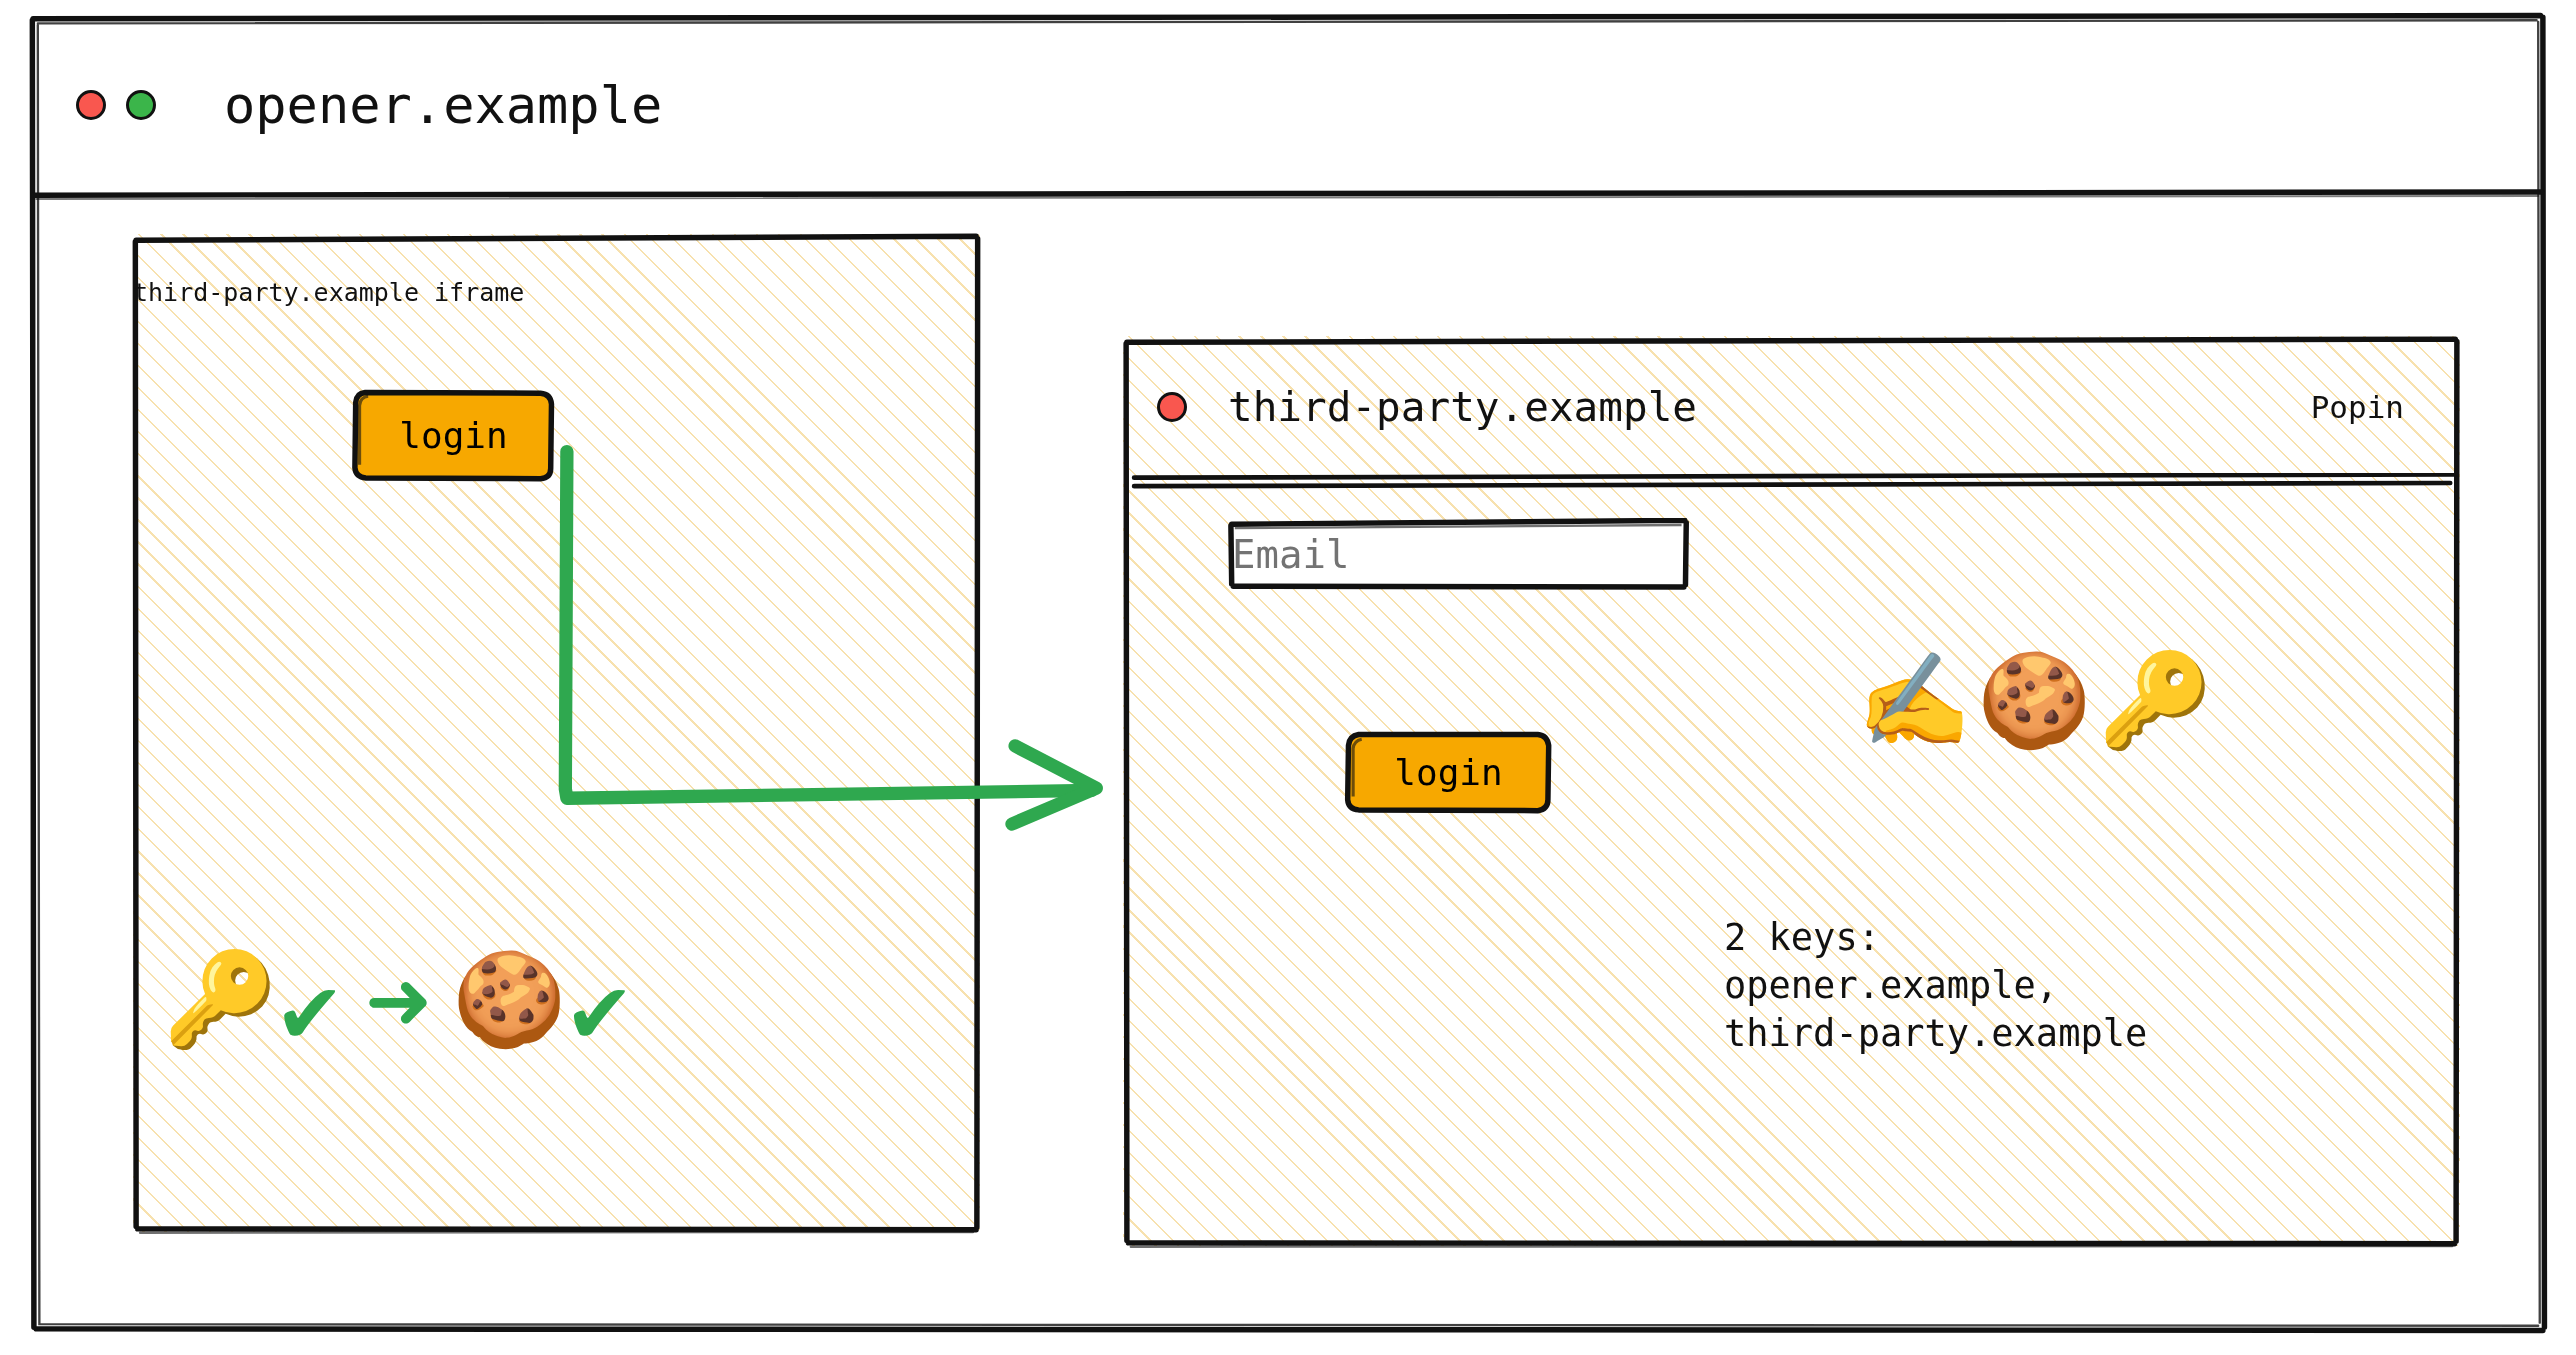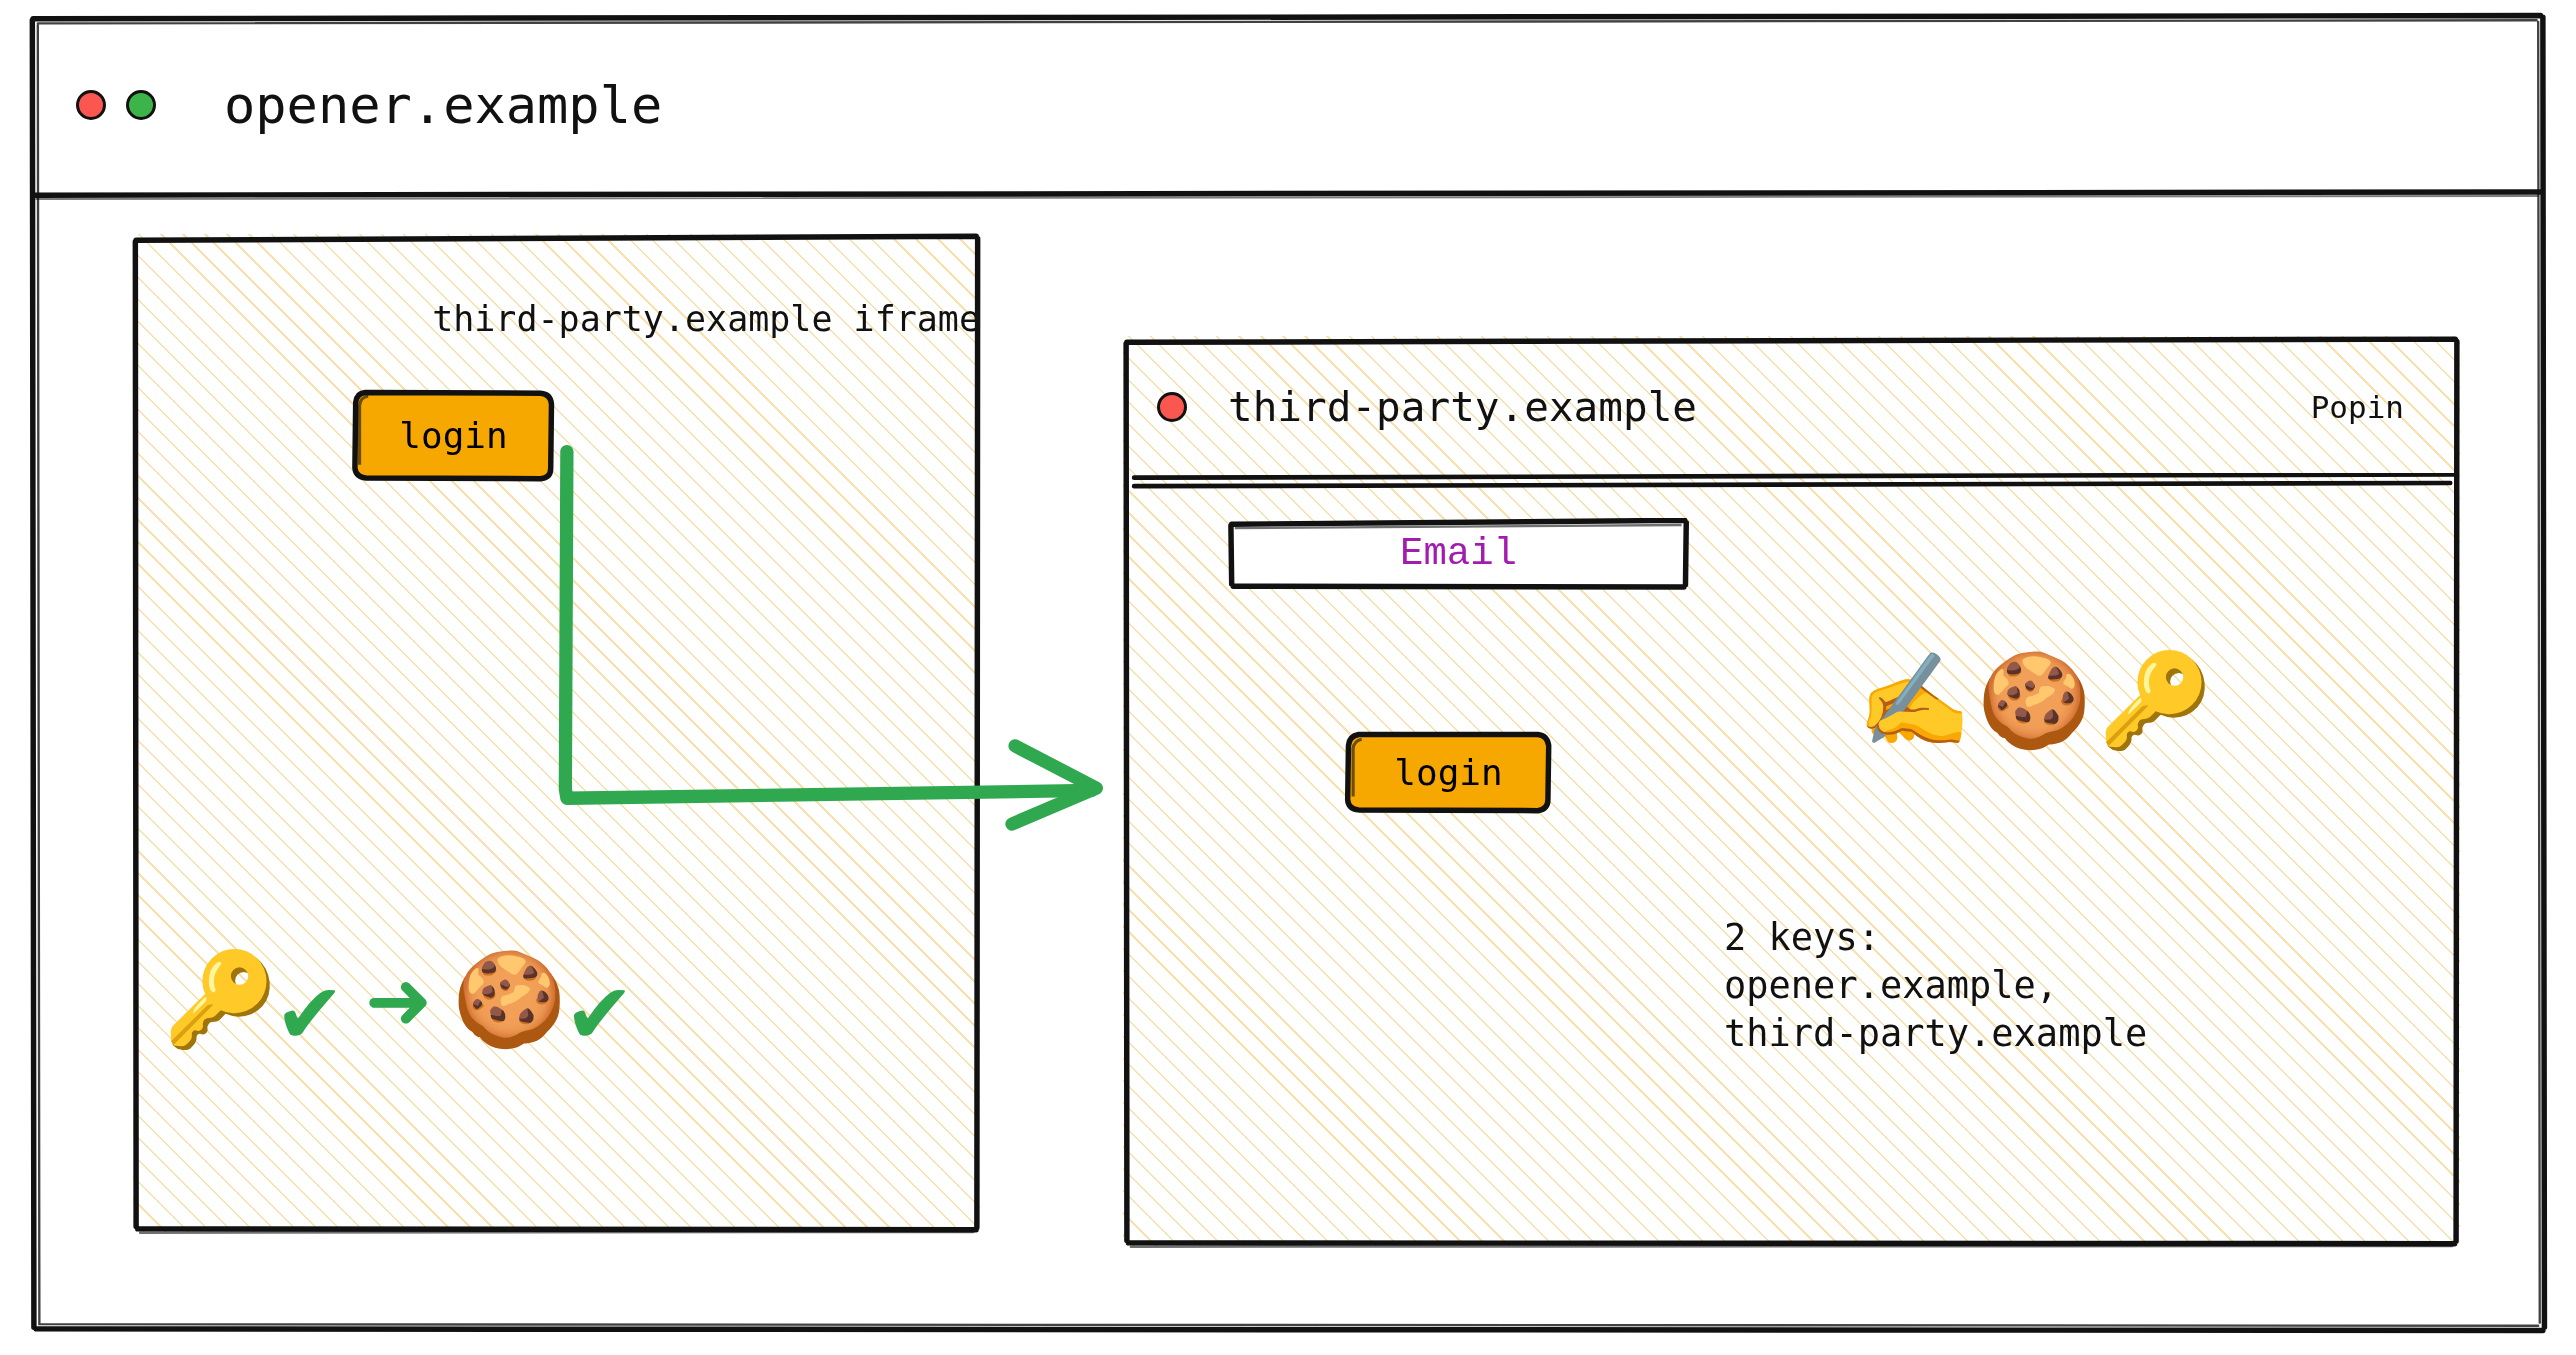--- a/index.html
+++ b/index.html
@@ -85,25 +85,24 @@
     top: 220px;
     width: 847px;
     height: 998px;
     box-sizing: border-box;
   }
   #iframe-label {
     position: absolute;
     left: 0;
     top: 44px;
     width: 100%;
-    text-align: right;
-    font-size: 35px;
+    text-align: left;
+    font-size: 25px;
     color: #111111;
     white-space: nowrap;
-    margin-top: 21px;
   }
 
   
   .sketch-btn {
     position: absolute;
     background: #f7a800;
     color: #000000;
     display: flex;
     align-items: center;
     justify-content: center;
@@ -166,25 +165,23 @@
     height: 17px;
     pointer-events: none;
   }
 
   
   .field {
     position: absolute;
     background: #ffffff;
     display: flex;
     align-items: center;
-    justify-content: center;
     font-size: 39px;
-    color: #a21caf;
-    box-sizing: border-box;
-    font-family: Liberation Mono, monospace;
+    color: #737373;
+    box-sizing: border-box;
   }
   .field .f-edge { position: absolute; inset: -4.7px; pointer-events: none; }
   .field .f-label { position: relative; z-index: 2; }
 
   #email-field    { left: 109px; top: 187px; width: 453px; height: 62px; }
   #password-field { left: 116px; top: 289px; width: 453px; height: 62px; }
 
   #popup-login-btn {
     left: 225px;
     top: 398px;

